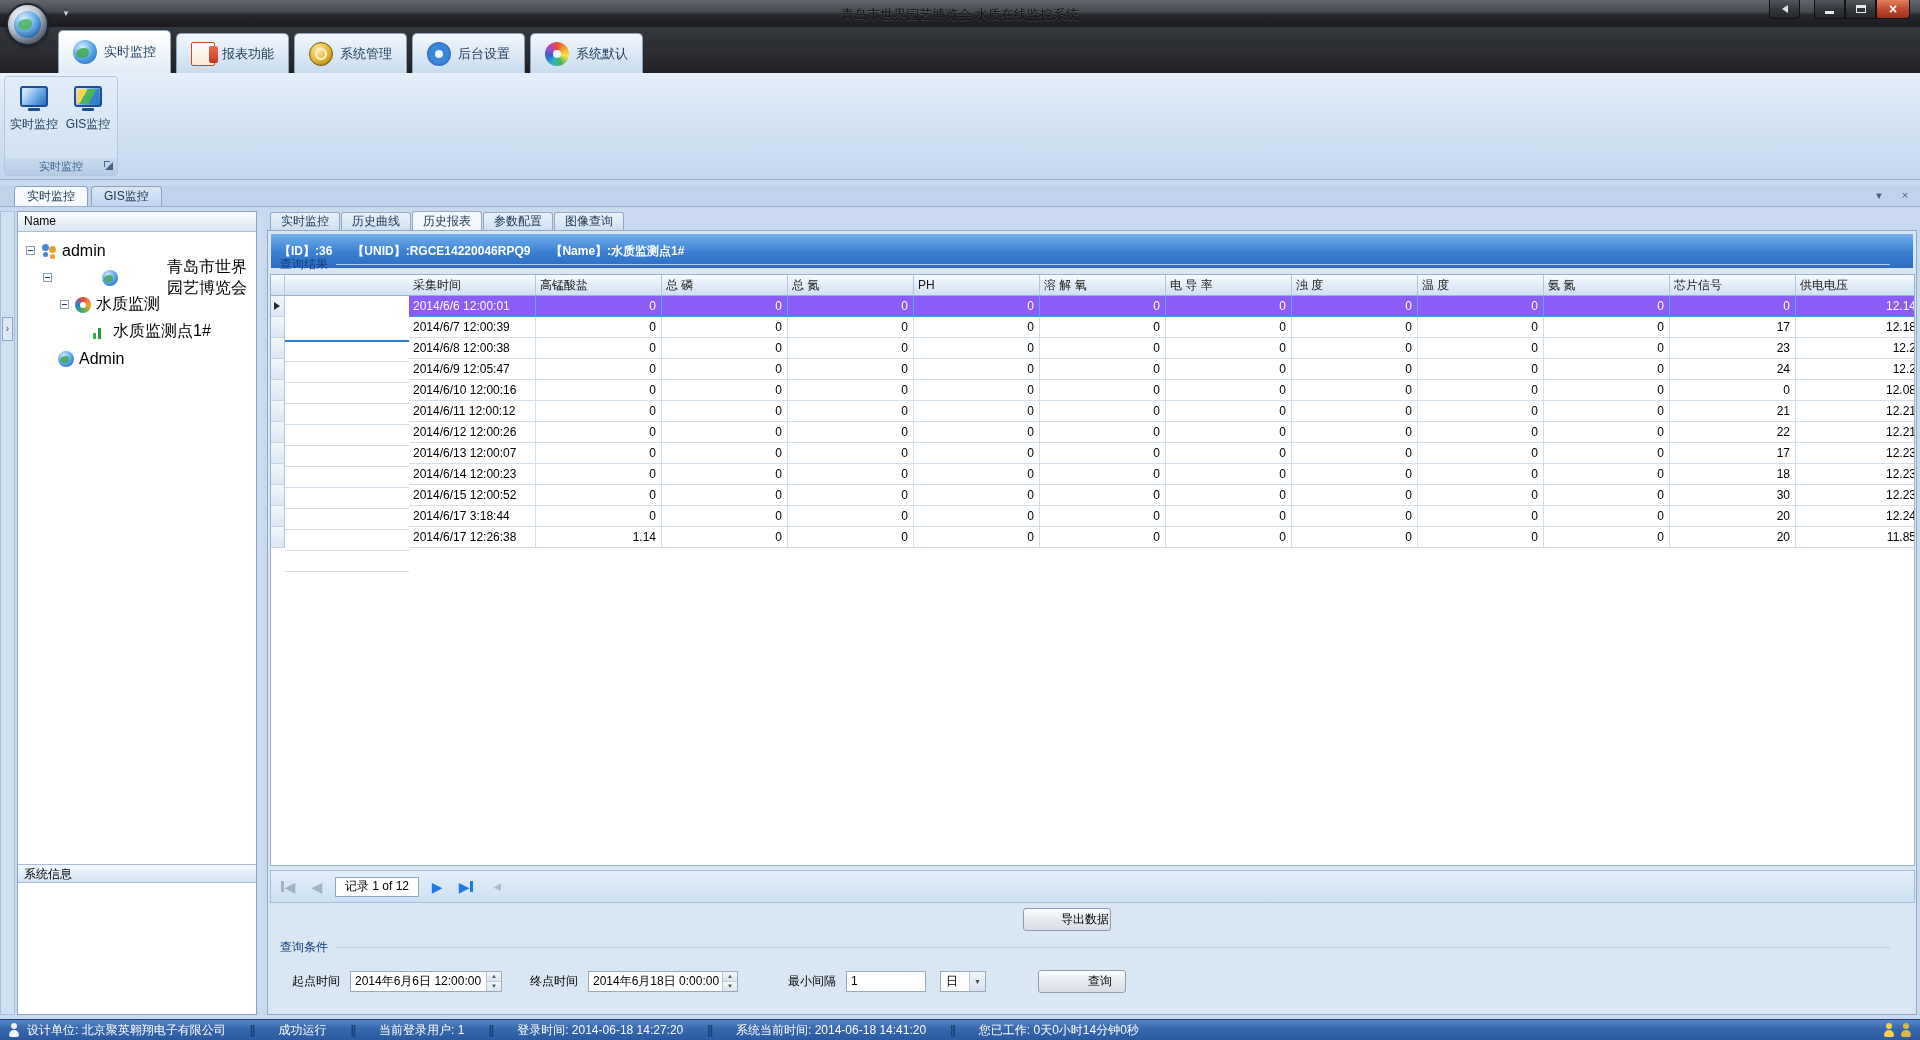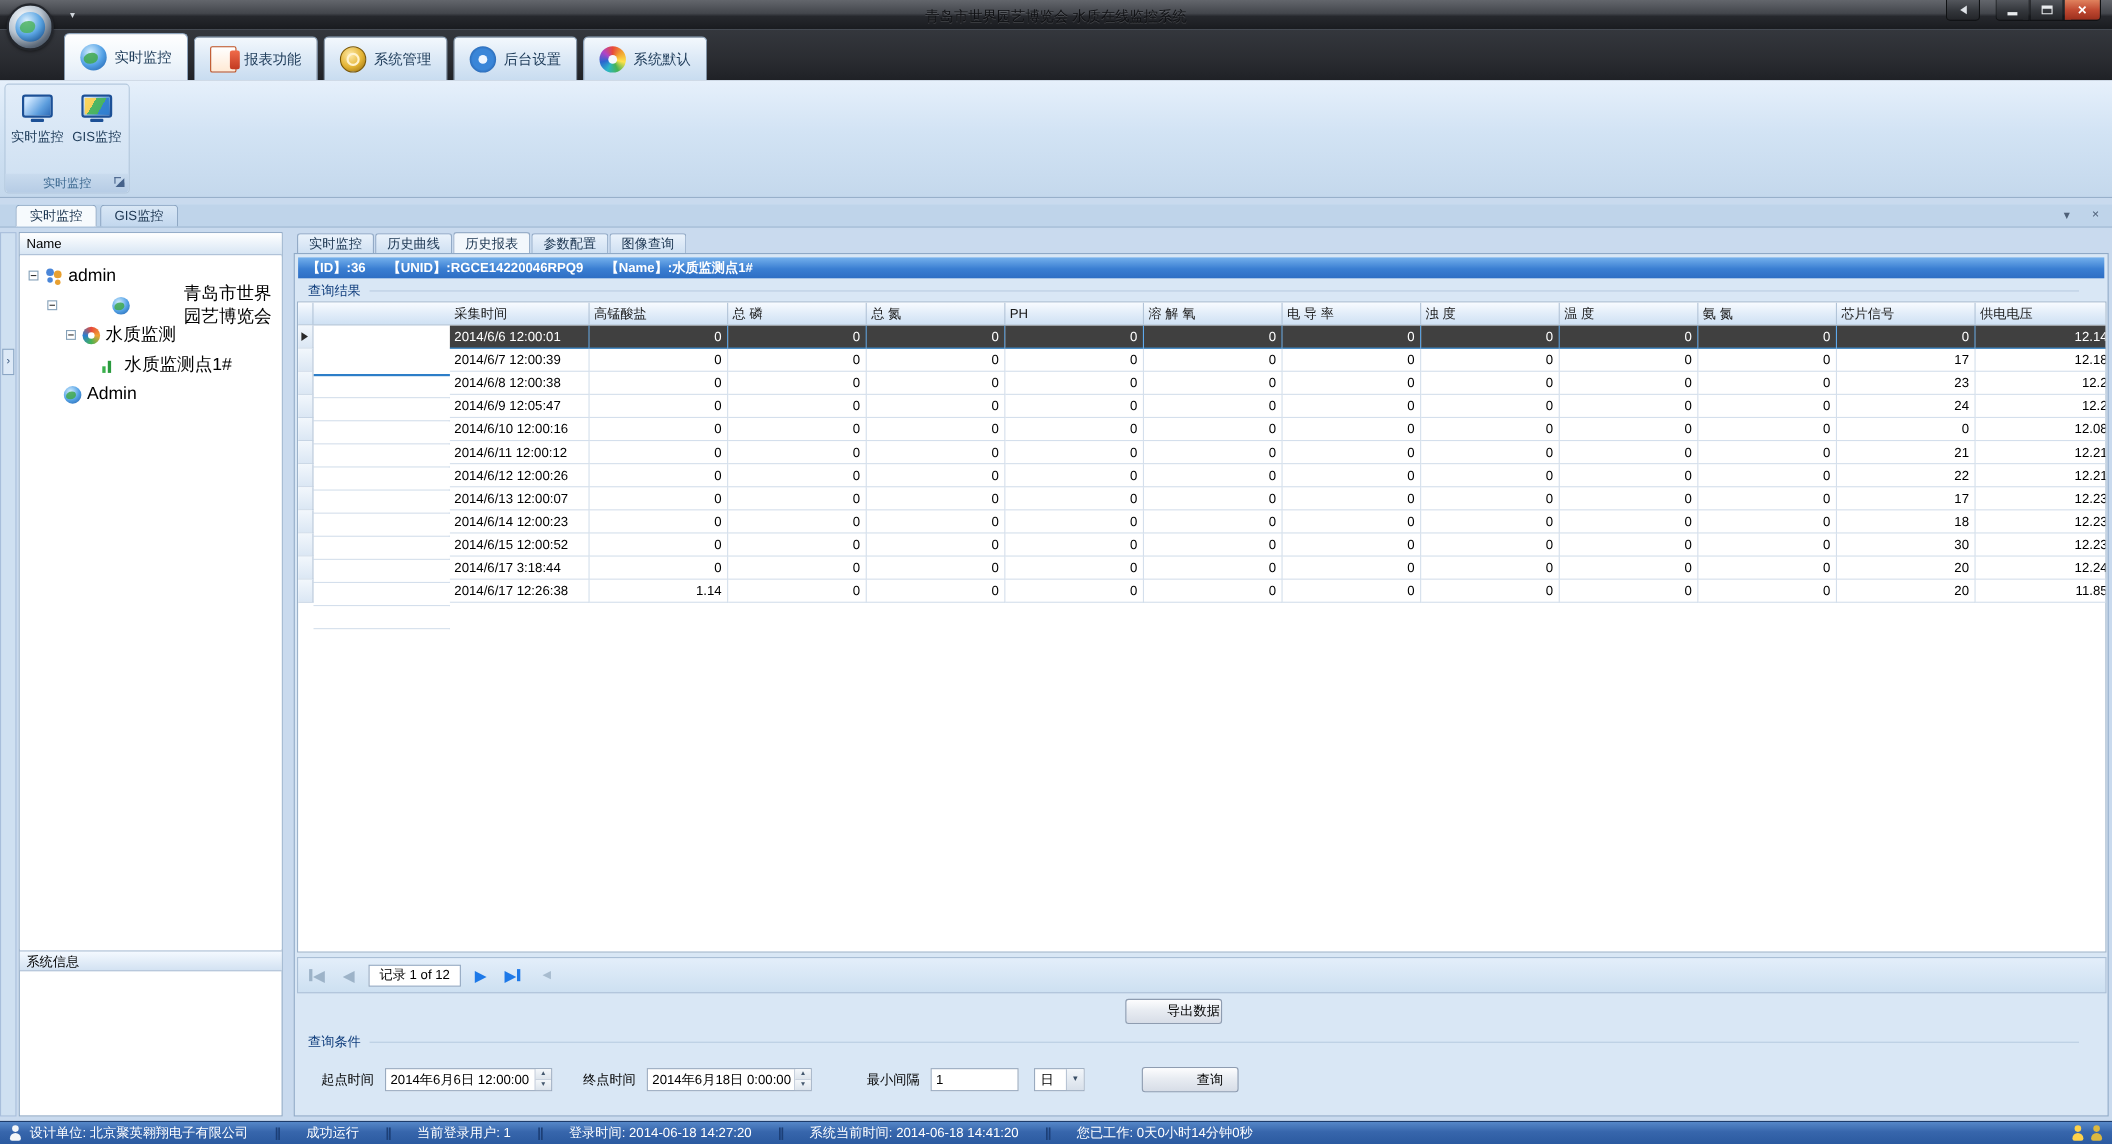--- a/index.html
+++ b/index.html
@@ -99,41 +99,41 @@
     border-top:1px solid #a8bcd4; border-bottom:1px solid #a8bcd4; padding-left:6px; line-height:18px; font-size:12px; }
 
   
   .right-panel { position:absolute; left:267px; top:4px; right:3px; bottom:4px; }
   .content-tabstrip { height:19px; display:flex; align-items:flex-end; padding-left:3px; gap:1px; }
   .ctab { height:18px; padding:0 10px; font-size:12px; display:flex; align-items:center; color:#1a3450;
     background:linear-gradient(#eaf2fb,#cfe0f2); border:1px solid #93aac6; border-bottom:none; border-radius:3px 3px 0 0; }
   .ctab.active { height:19px; background:#f2f7fc; }
   .tab-page { position:absolute; top:19px; left:0; right:0; bottom:0; background:#d9e7f5; border:1px solid #8fa9c6; }
 
-  .info-bar { position:absolute; top:3px; left:3px; right:3px; height:19px; display:flex; align-items:center; gap:20px; padding-left:8px;
+  .info-bar { position:absolute; top:3px; left:3px; right:3px; height:34px; display:flex; align-items:center; gap:20px; padding-left:8px;
     background:linear-gradient(#74b0ec,#3a7ed2 55%,#2d6ec4); color:#fff; font-weight:bold; font-size:12px; }
   .gtitle { position:absolute; left:12px; right:26px; height:16px; display:flex; align-items:center; color:#0f3d7c; font-size:12px; }
   .results-title { top:25px; }
   .query-title { top:708px; }
   .gline { flex:1; height:1px; background:#b9cce2; margin-left:8px; }
 
   .grid { position:absolute; top:43px; left:2px; right:1px; bottom:148px; background:#fff; border:1px solid #9cb2ca; overflow:hidden; }
   .grid-header { display:flex; height:21px; background:linear-gradient(#f8fbff,#e2edf9 50%,#cfe1f3); border-bottom:1px solid #9cb2ca; }
   .gc { flex:none; font-size:12px; line-height:20px; overflow:hidden; white-space:nowrap; }
   .hc { border-right:1px solid #b2c4d8; padding-left:4px; color:#1a1a1a; }
   .hsel { width:14px; border-right:1px solid #b2c4d8; }
   .hfill { flex:1; border-right:none; }
   .c0 { width:124px;margin-top:44px; } .c1 { width:127px; }
   .c2,.c3,.c4,.c5,.c6,.c7,.c8,.c9,.c10,.c11,.c12 { width:126px; }
   .grow { display:flex; height:21px; background:#fff; }
   .rsel { width:14px; background:linear-gradient(#f2f7fc,#dbe7f4); border-right:1px solid #b2c4d8; border-bottom:1px solid #c6d4e4; }
   .bc { border-right:1px solid #d4dfec; border-bottom:1px solid #d4dfec; }
   .a-right { text-align:right; padding-right:5px; }
   .a-left { text-align:left; padding-left:4px; }
-  .grow.selected .bc { background:#404040; color:#fff; border-right-color:#5ea9ec; border-bottom-color:#3b97e4; }
+  .grow.selected .bc { background:#8b5cf6; color:#fff; border-right-color:#5ea9ec; border-bottom-color:#3b97e4; }
   .grow.selected .bc.cell-focus { background:#fff; color:#000; border:1px solid #2d7ec8; }
   .cur-arrow { display:block; width:0; height:0; margin:6px 0 0 3px; border-left:6px solid #2a2a2a; border-top:4px solid transparent; border-bottom:4px solid transparent; }
 
   .pager { position:absolute; left:2px; right:1px; top:639px; height:33px; display:flex; align-items:center; gap:7px; padding-left:6px;
     background:linear-gradient(#e3eefa,#cde0f1); border:1px solid #aabfd6; }
   .pbtn { height:22px; min-width:22px; display:flex; align-items:center; justify-content:center; gap:1px; font-size:14px; }
   .pbtn.disabled { color:#9db3c8; }
   .pbtn.enabled { color:#1d79e8; }
   .pbar { width:3px; height:11px; background:currentColor; display:inline-block; }
   .ptri { line-height:22px; }

